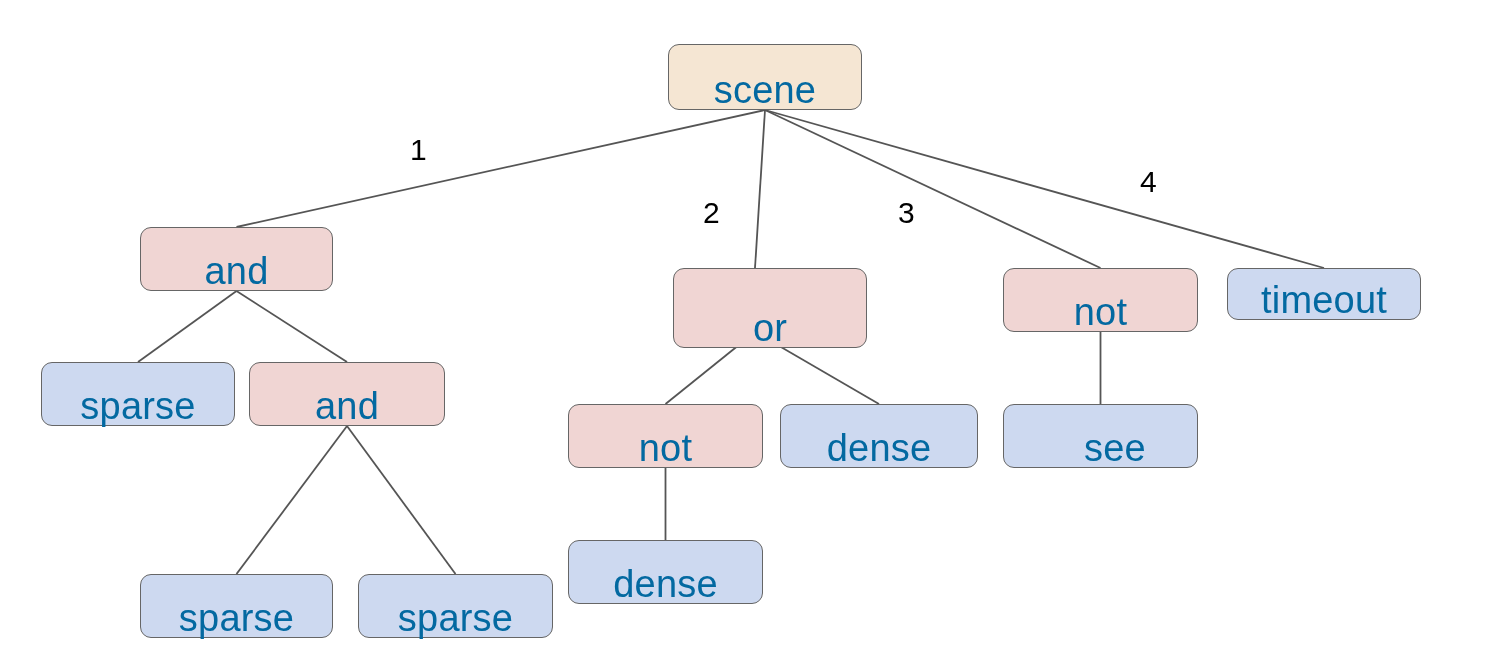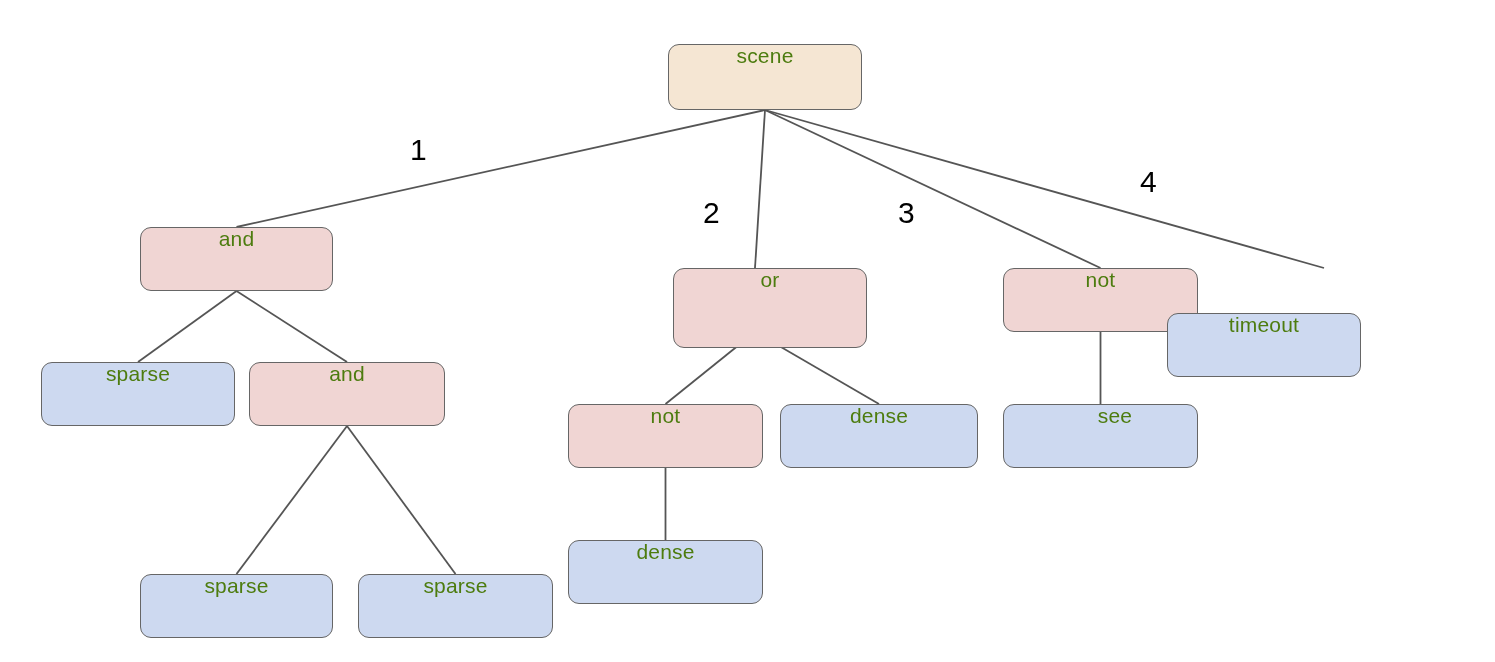--- a/index.html
+++ b/index.html
@@ -23,24 +23,24 @@
     top: 0;
     width: 1495px;
     height: 662px;
   }
   .node {
     position: absolute;
     box-sizing: border-box;
     border: 1.6px solid #666666;
     border-radius: 11px;
     display: flex;
-    align-items: flex-start;
+    align-items: flex-end;
     justify-content: center;
-    color: #4d7c0f;
-    font-size: 21px;
+    color: #0369a1;
+    font-size: 38px;
     line-height: 1;
     letter-spacing: 0.2px;
     white-space: nowrap;
     z-index: 3;
   }
   .node.op {
     background: #f0d5d3;
   }
   .node.leaf {
     background: #cdd9f0;
@@ -81,21 +81,21 @@
       </div>
       <div class="node op" style="left: 140px; top: 227px; width: 193px; height: 64px;">
         <span>and</span>
       </div>
       <div class="node op" style="left: 673px; top: 268px; width: 194px; height: 80px;">
         <span>or</span>
       </div>
       <div class="node op" style="left: 1003px; top: 268px; width: 195px; height: 64px;">
         <span>not</span>
       </div>
-      <div class="node leaf" style="left: 1167px; top: 268px; width: 194px; height: 64px; margin-top: 45px;">
+      <div class="node leaf" style="left: 1227px; top: 268px; width: 194px; height: 52px;">
         <span>timeout</span>
       </div>
       <div class="node leaf" style="left: 41px; top: 362px; width: 194px; height: 64px;">
         <span>sparse</span>
       </div>
       <div class="node op" style="left: 249px; top: 362px; width: 196px; height: 64px;">
         <span>and</span>
       </div>
       <div class="node op" style="left: 568px; top: 404px; width: 195px; height: 64px;">
         <span>not</span>

